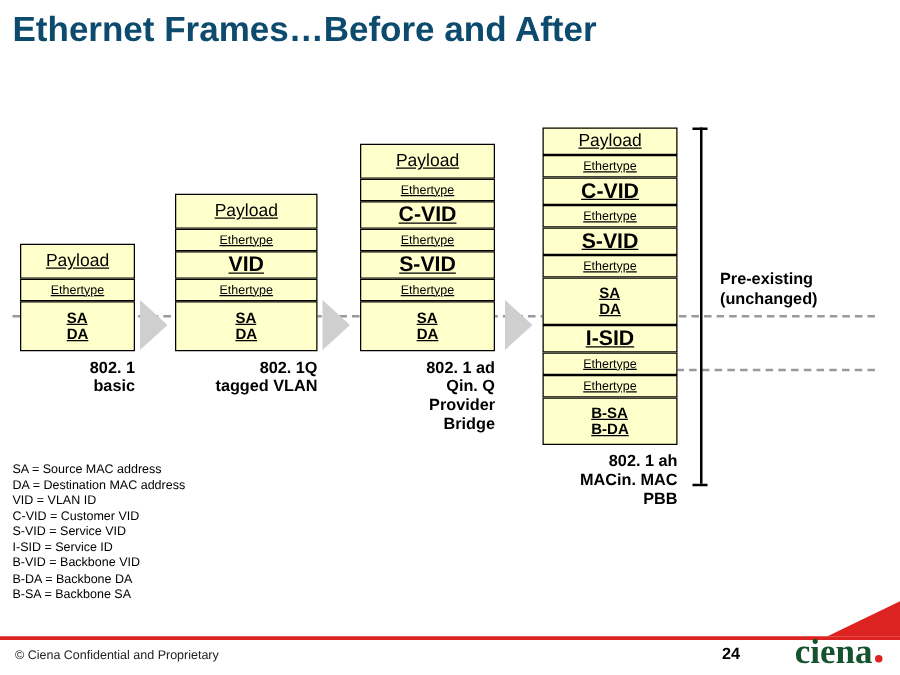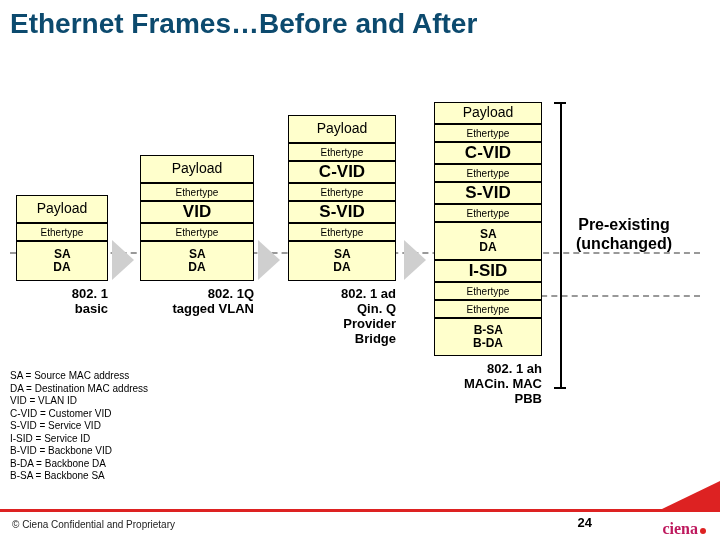--- a/index.html
+++ b/index.html
@@ -28,28 +28,29 @@
   .col {
     position: absolute;
     top: 0;
     display: flex;
     flex-direction: column;
     align-items: stretch;
   }
   .cell {
     border: 1px solid #000;
     background: #ffffcc;
-    text-align: right;
+    text-align: left;
     font-size: 11px;
     line-height: 1.1;
     min-height: 18px;
     display: flex;
     align-items: center;
     justify-content: center;
     white-space: pre;
+    text-decoration: underline;
   }
   .cell.small { font-size: 10px; }
   .cell.big { font-size: 12px; font-weight: bold; min-height: 26px; }
   .cell.med { font-size: 17px; font-weight: bold; min-height: 22px; }
   .cell.payload { min-height: 28px; font-size: 14px; }
   .below-label {
     text-align: right;
     font-size: 13px;
     font-weight: bold;
     margin-top: 6px;
@@ -66,25 +67,24 @@
   .glossary {
     position: absolute;
     left: 10px;
     top: 370px;
     font-size: 10px;
     line-height: 1.25;
     white-space: pre;
   }
   .annot {
     position: absolute;
-    font-size: 16px;
+    font-size: 13px;
     font-weight: bold;
     line-height: 1.2;
     white-space: pre;
-    text-align: center;
   }
   .dash {
     position: absolute;
     border-top: 2px dashed #999;
   }
   .vbar {
     position: absolute;
     border-left: 2px solid #000;
     width: 0;
   }
@@ -117,23 +117,23 @@
     position: absolute;
     right: 0; bottom: 31px;
     width: 0; height: 0;
     border-right: 58px solid #d22;
     border-top: 28px solid transparent;
   }
   .logo {
     position: absolute;
     right: 14px;
     bottom: 2px;
-    font-size: 16px;
-    font-weight: bold;
-    color: #be185d;
+    font-size: 28px;
+    font-weight: bold;
+    color: #14532d;
     font-family: Georgia, serif;
   }
   .logo .dot {
     display: inline-block;
     width: 6px; height: 6px;
     border-radius: 50%;
     background: #d22;
     margin-left: 2px;
     vertical-align: baseline;
   }

